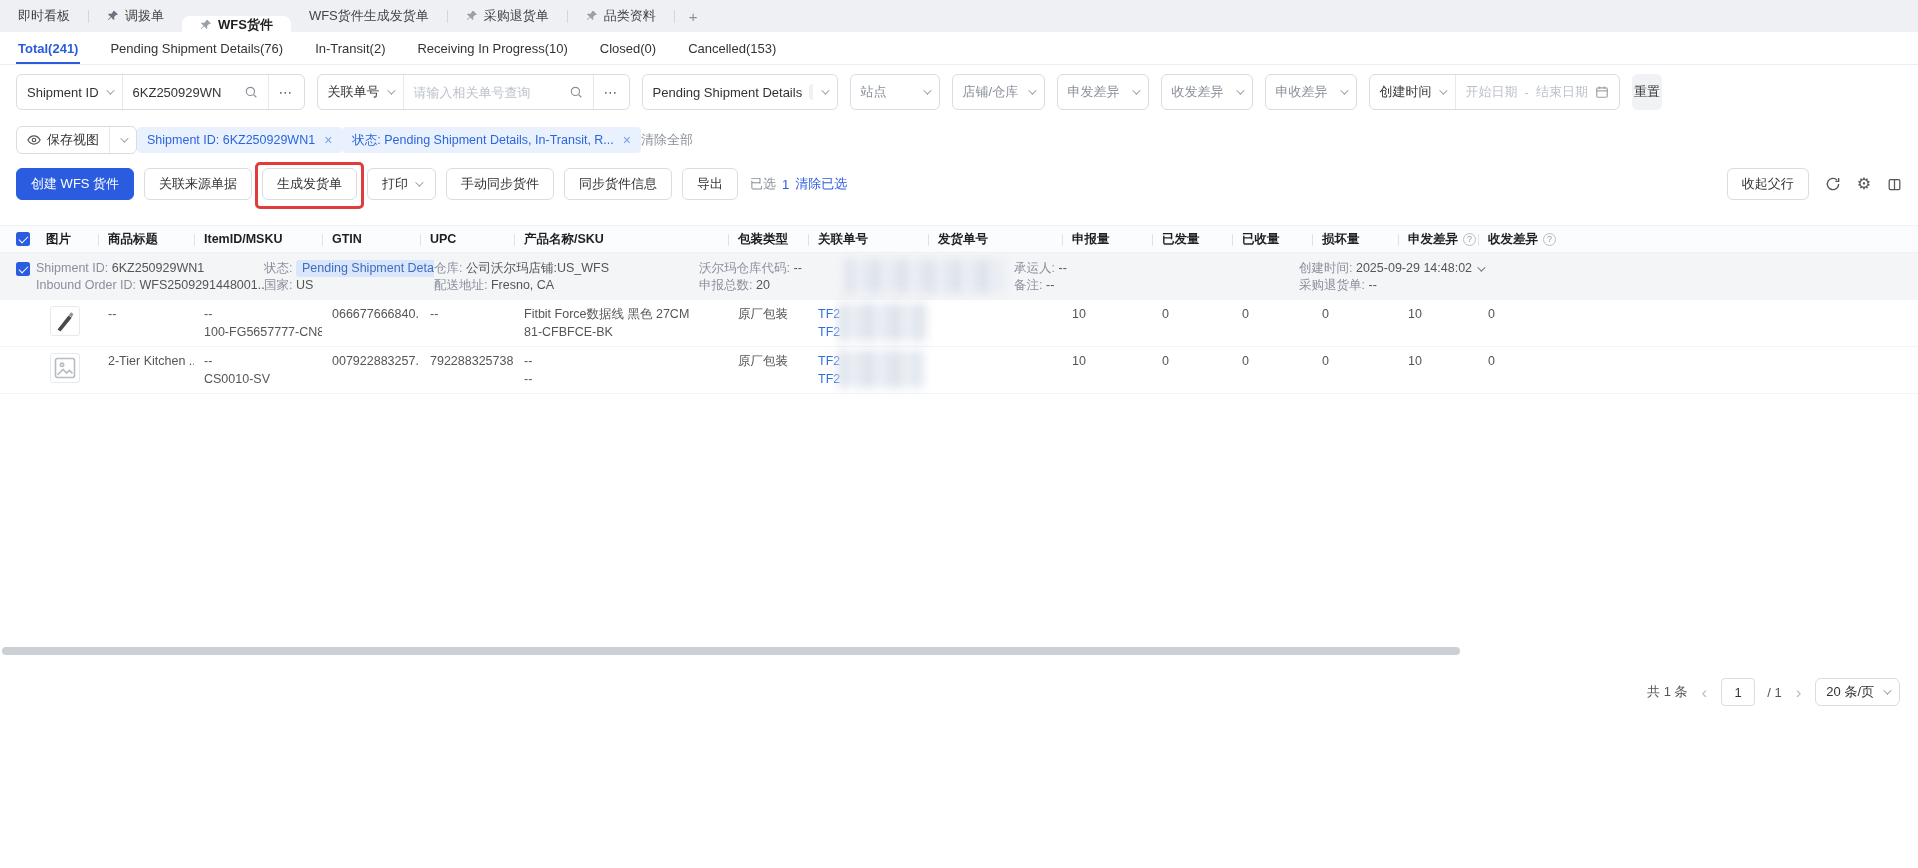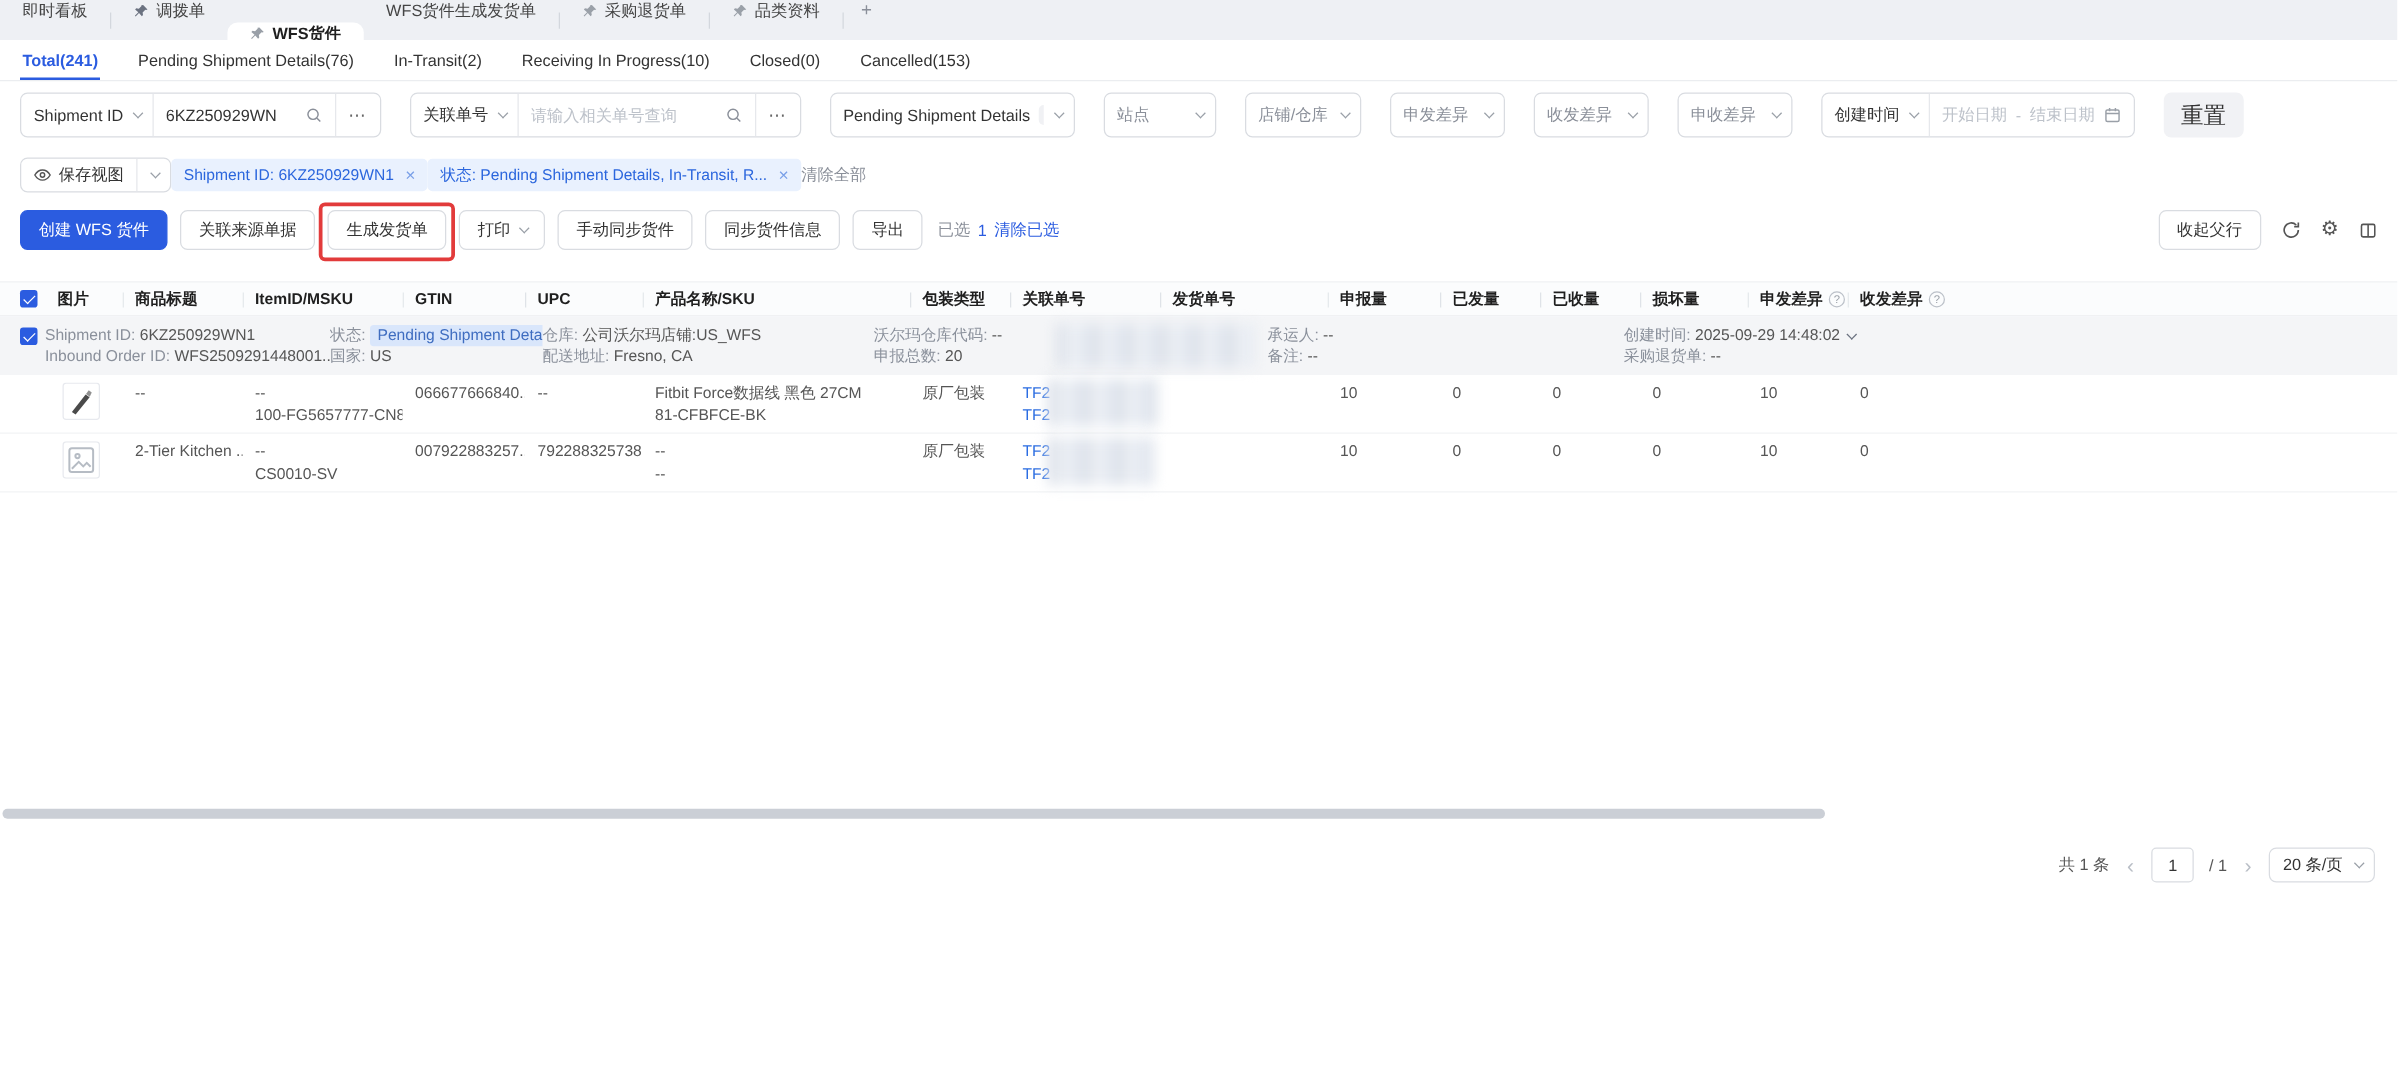--- a/index.html
+++ b/index.html
@@ -4,47 +4,47 @@
 <style>
   * { box-sizing: border-box; margin: 0; padding: 0; }
   html,body { width:1918px; height:868px; }
   body {
     font-family: "Liberation Sans", "DejaVu Sans", sans-serif;
     font-size: 13px; color:#333; background:#fff; overflow:hidden;
   }
   .app { width:1918px; height:868px; display:flex; flex-direction:column; background:#fff; }
 
   
-  .tabbar { height:32px; background:#eef0f4; display:flex; align-items:flex-start; flex-shrink:0; }
+  .tabbar { height:32px; background:#eef0f4; display:flex; align-items:center; flex-shrink:0; }
   .tab { display:flex; align-items:center; gap:6px; padding:0 18px; color:#444; font-size:13px; cursor:pointer; white-space:nowrap; }
   .tab.active { background:#fff; border-radius:8px 8px 0 0; color:#1f1f1f; font-weight:bold;margin-top:18px; }
   .tab.addtab { color:#8a8f99; font-size:15px; padding:0 14px; }
   .tdiv { width:1px; height:13px; background:#d3d7dd; align-self:center; }
   .pin { display:inline-flex; align-items:center; }
 
   
   .subtabs { height:33px; display:flex; align-items:stretch; padding:0 2px; border-bottom:1px solid #ebedf0; background:#fff; flex-shrink:0; }
   .subtab { display:flex; align-items:center; padding:0 16px; color:#333; position:relative; cursor:pointer; white-space:nowrap; }
   .subtab.active { color:#2b5ce0; font-weight:bold; }
   .subtab.active::after { content:""; position:absolute; left:14px; right:14px; bottom:0; height:2px; background:#2b5ce0; }
 
   
-  .filters { display:flex; align-items:center; gap:23px; padding:9px 16px 0 16px; flex-shrink:0; }
+  .filters { display:flex; align-items:center; gap:12px; padding:9px 16px 0 16px; flex-shrink:0; }
   .fgroup { display:flex; align-items:center; height:36px; border:1px solid #d9dce1; border-radius:6px; background:#fff; }
   .fgroup .seg { display:flex; align-items:center; gap:7px; padding:0 10px; height:100%; white-space:nowrap; }
   .fgroup .vdiv { width:1px; height:100%; background:#e6e8ec; }
   .fgroup input { border:none; outline:none; font-size:13px; color:#333; width:104px; font-family:inherit; }
   .fgroup input::placeholder { color:#bdc2ca; }
   .fsel { display:flex; align-items:center; justify-content:space-between; gap:8px; height:36px; border:1px solid #d9dce1; border-radius:6px; padding:0 10px; color:#8a8f99; background:#fff; white-space:nowrap; cursor:pointer; }
   .fsel.valued { color:#333; }
   .plus2 { background:#f0f1f4; color:#666; border-radius:4px; font-size:12px; padding:1px 5px; }
   .caret { display:inline-block; width:7px; height:7px; border-right:1.4px solid #9aa0a8; border-bottom:1.4px solid #9aa0a8; transform:rotate(45deg) translateY(-2px); flex-shrink:0; }
   .caret.sm { width:6px; height:6px; }
   .ghost { color:#bdc2ca; }
-  .reset-btn { height:36px; padding:0 14px; background:#f1f2f5; border:none; border-radius:6px; color:#333; font-size:18px; cursor:pointer; font-family:inherit; }
+  .reset-btn { height:36px; padding:0 2px; background:#f1f2f5; border:none; border-radius:6px; color:#333; font-size:13px; cursor:pointer; font-family:inherit; }
   .more { color:#666; font-size:14px; letter-spacing:1px; }
 
   
   .viewbar { display:flex; align-items:center; gap:0; margin:16px 16px 0 16px; height:28px; flex-shrink:0; }
   .saveview { display:flex; align-items:center; height:28px; border:1px solid #d9dce1; border-radius:6px; background:#fff; cursor:pointer; }
   .saveview .seg { display:flex; align-items:center; gap:6px; padding:0 10px; height:100%; }
   .saveview .vdiv { width:1px; height:100%; background:#e6e8ec; }
   .ftag { display:flex; align-items:center; gap:9px; height:26px; background:#e9f1fe; color:#2b66dd; border-radius:4px; padding:0 10px; font-size:12.5px; white-space:nowrap; }
   .ftag .x { color:#7aa0e8; font-size:14px; cursor:pointer; }
   .clear-all { color:#8a8f99; cursor:pointer; }

